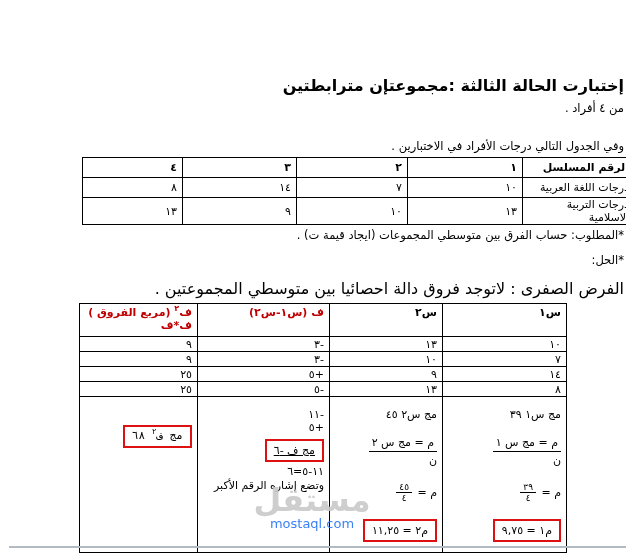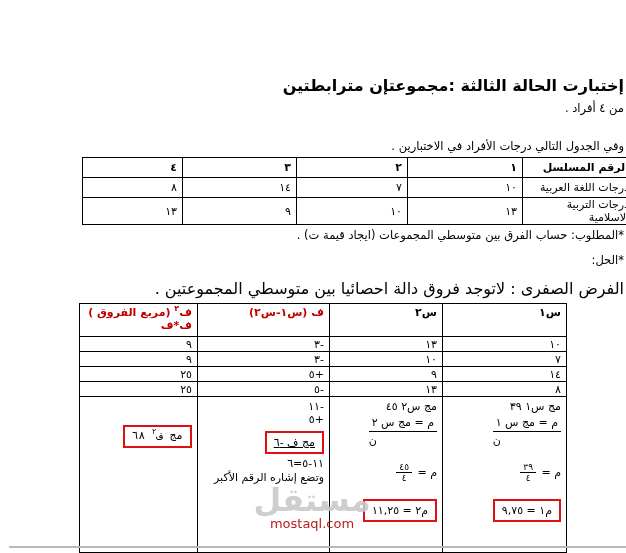--- a/index.html
+++ b/index.html
@@ -17,38 +17,38 @@
   td,th{border:1px solid #000;padding:0 5px;font-size:11px;line-height:13px;
         text-align:right;vertical-align:middle;overflow:hidden;}
   .tbl1{top:157px;left:73px;width:552px;}
   .tbl1 td,.tbl1 th{height:19px;}
   .tbl1 .hdr{font-weight:bold;}
   .tbl2{top:303px;left:70px;width:487px;}
   .tbl2 th{height:30px;vertical-align:top;padding-top:2px;font-weight:bold;}
   .tbl2 td.d{height:14px;}
   .red{color:#c00000;}
   .calc{vertical-align:top;padding:0 5px;}
-  .sumline{margin-top:3px;}
-  .fracbig{display:inline-block;margin-top:3px;text-align:left;}
+  .sumline{margin-top:11px;}
+  .fracbig{display:inline-block;margin-top:15px;text-align:right;}
   .fnum{border-bottom:1px solid #000;padding:0 3px 2px 3px;}
   .fden{padding-top:2px;}
   .fracline{margin-top:15px;margin-left:14px;}
   .stack{display:inline-block;vertical-align:middle;text-align:center;margin-right:2px;}
   .snum{display:block;font-size:9px;line-height:10px;padding:0 3px;}
   .sden{display:block;font-size:9px;line-height:10px;border-top:1px solid #000;}
   .redbox{display:inline-block;border:2px solid #dd1111;padding:3px 7px;margin-top:16px;}
   .boxf{margin-top:5px;margin-left:22px;text-decoration:underline;}
   .boxf2{margin-top:28px;font-family:Liberation Mono, monospace;}
   .eqline{margin-top:3px;}
   .noteline{margin-top:1px;white-space:nowrap;}
   sup.s2{font-size:8px;vertical-align:super;line-height:0;}
   .watermark{top:483px;left:238px;width:130px;text-align:center;color:#c9c9c9;
              pointer-events:none;z-index:3;}
   .wm-ar{font-size:32px;font-weight:bold;line-height:34px;opacity:0.9;}
-  .wm-en{font-size:13px;direction:ltr;color:#b91c1c;line-height:14px;}
+  .wm-en{font-size:13px;direction:ltr;color:#3b82f6;line-height:14px;}
   .bottombar{top:546px;left:0;width:626px;height:2px;background:#b3bac2;}
 </style>
 </head>
 <body>
 
 <div class="page">
 
   <div class="abs title">إختبارت الحالة الثالثة :مجموعتإن مترابطتين</div>
 
   <div class="abs p1">

